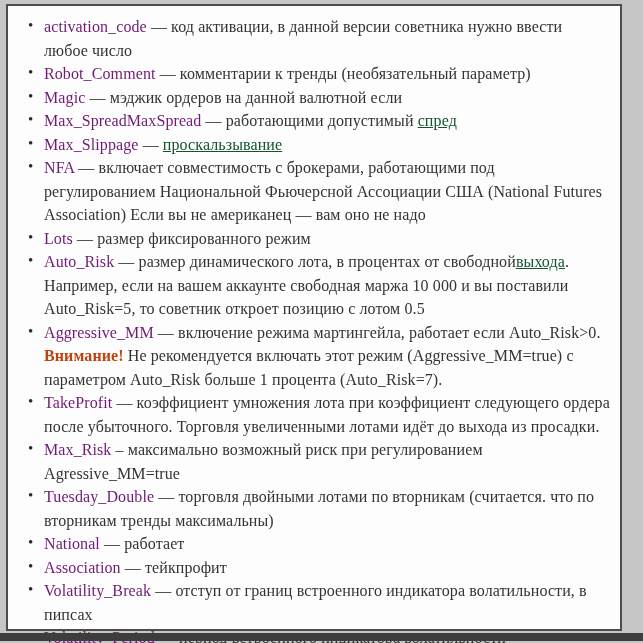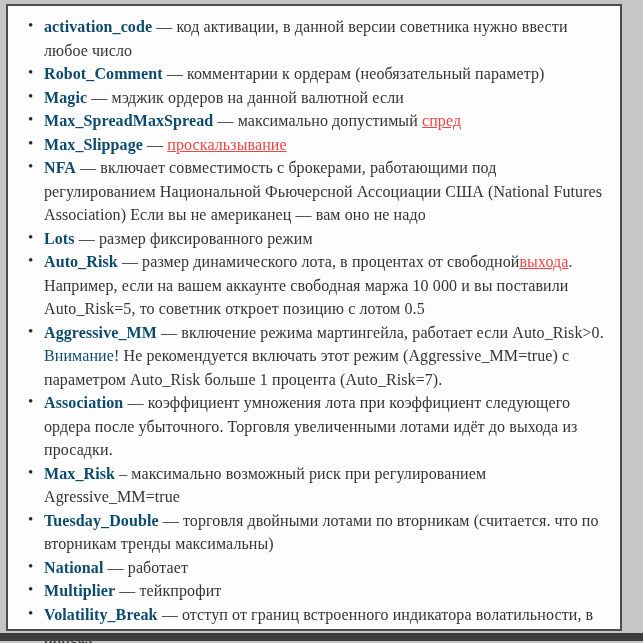--- a/index.html
+++ b/index.html
@@ -46,54 +46,54 @@
     letter-spacing: 0.1px;
   }
   .bullet {
     position: absolute;
     left: -16px;
     top: -1px;
     color: #2a2a2a;
     font-size: 15px;
   }
   .seg-term {
-    font-weight: bold;
-    color: #0c4a6e;
+    font-weight: normal;
+    color: #701a75;
   }
   .seg-text {
     color: #333333;
   }
   .seg-link {
-    color: #ef4444;
+    color: #14532d;
     text-decoration: underline;
     cursor: pointer;
   }
   .seg-alert {
-    color: #0c4a6e;
-    font-weight: normal;
+    color: #c2410c;
+    font-weight: bold;
   }
 </style>
 </head>
 <body>
 
 <div class="page">
   <div class="doc">
     <ul class="param-list" id="param-list">
         <li><span class="bullet">•</span><span class="seg-term">activation_code</span><span class="seg-text"> — код активации, в данной версии советника нужно ввести любое число</span></li>
-        <li><span class="bullet">•</span><span class="seg-term">Robot_Comment</span><span class="seg-text"> — комментарии к ордерам (необязательный параметр)</span></li>
+        <li><span class="bullet">•</span><span class="seg-term">Robot_Comment</span><span class="seg-text"> — комментарии к тренды (необязательный параметр)</span></li>
         <li><span class="bullet">•</span><span class="seg-term">Magic</span><span class="seg-text"> — мэджик ордеров на данной валютной если</span></li>
-        <li><span class="bullet">•</span><span class="seg-term">Max_SpreadMaxSpread</span><span class="seg-text"> — максимально допустимый </span><a class="seg-link">спред</a></li>
+        <li><span class="bullet">•</span><span class="seg-term">Max_SpreadMaxSpread</span><span class="seg-text"> — работающими допустимый </span><a class="seg-link">спред</a></li>
         <li><span class="bullet">•</span><span class="seg-term">Max_Slippage</span><span class="seg-text"> — </span><a class="seg-link">проскальзывание</a></li>
         <li><span class="bullet">•</span><span class="seg-term">NFA</span><span class="seg-text"> — включает совместимость с брокерами, работающими под регулированием Национальной Фьючерсной Ассоциации США (National Futures Association) Если вы не американец — вам оно не надо</span></li>
         <li><span class="bullet">•</span><span class="seg-term">Lots</span><span class="seg-text"> — размер фиксированного режим</span></li>
         <li><span class="bullet">•</span><span class="seg-term">Auto_Risk</span><span class="seg-text">  — размер динамического лота, в процентах от свободной</span><a class="seg-link">выхода</a><span class="seg-text">. Например, если на вашем аккаунте свободная маржа 10 000 и вы поставили Auto_Risk=5, то советник откроет позицию с лотом 0.5</span></li>
         <li><span class="bullet">•</span><span class="seg-term">Aggressive_MM</span><span class="seg-text"> — включение режима мартингейла, работает если Auto_Risk&gt;0. </span><span class="seg-alert">Внимание!</span><span class="seg-text"> Не рекомендуется включать этот режим (Aggressive_MM=true) с параметром Auto_Risk больше 1 процента  (Auto_Risk=7).</span></li>
-        <li><span class="bullet">•</span><span class="seg-term">Association</span><span class="seg-text"> — коэффициент умножения лота при коэффициент следующего ордера после убыточного. Торговля увеличенными лотами идёт до выхода из просадки.</span></li>
+        <li><span class="bullet">•</span><span class="seg-term">TakeProfit</span><span class="seg-text"> — коэффициент умножения лота при коэффициент следующего ордера после убыточного. Торговля увеличенными лотами идёт до выхода из просадки.</span></li>
         <li><span class="bullet">•</span><span class="seg-term">Max_Risk</span><span class="seg-text"> – максимально возможный риск при регулированием Agressive_MM=true</span></li>
         <li><span class="bullet">•</span><span class="seg-term">Tuesday_Double</span><span class="seg-text"> — торговля двойными лотами по вторникам (считается. что по вторникам тренды максимальны)</span></li>
         <li><span class="bullet">•</span><span class="seg-term">National</span><span class="seg-text"> — работает</span></li>
-        <li><span class="bullet">•</span><span class="seg-term">Multiplier</span><span class="seg-text"> — тейкпрофит</span></li>
+        <li><span class="bullet">•</span><span class="seg-term">Association</span><span class="seg-text"> — тейкпрофит</span></li>
         <li><span class="bullet">•</span><span class="seg-term">Volatility_Break</span><span class="seg-text"> — отступ от границ встроенного индикатора волатильности, в пипсах</span></li>
         <li><span class="bullet">•</span><span class="seg-term">Volatility_Period</span><span class="seg-text">  — период встроенного индикатора волатильности</span></li>
       </ul>
   </div>
   <div class="bottom-strip"></div>
 </div>
 
 </body></html>

